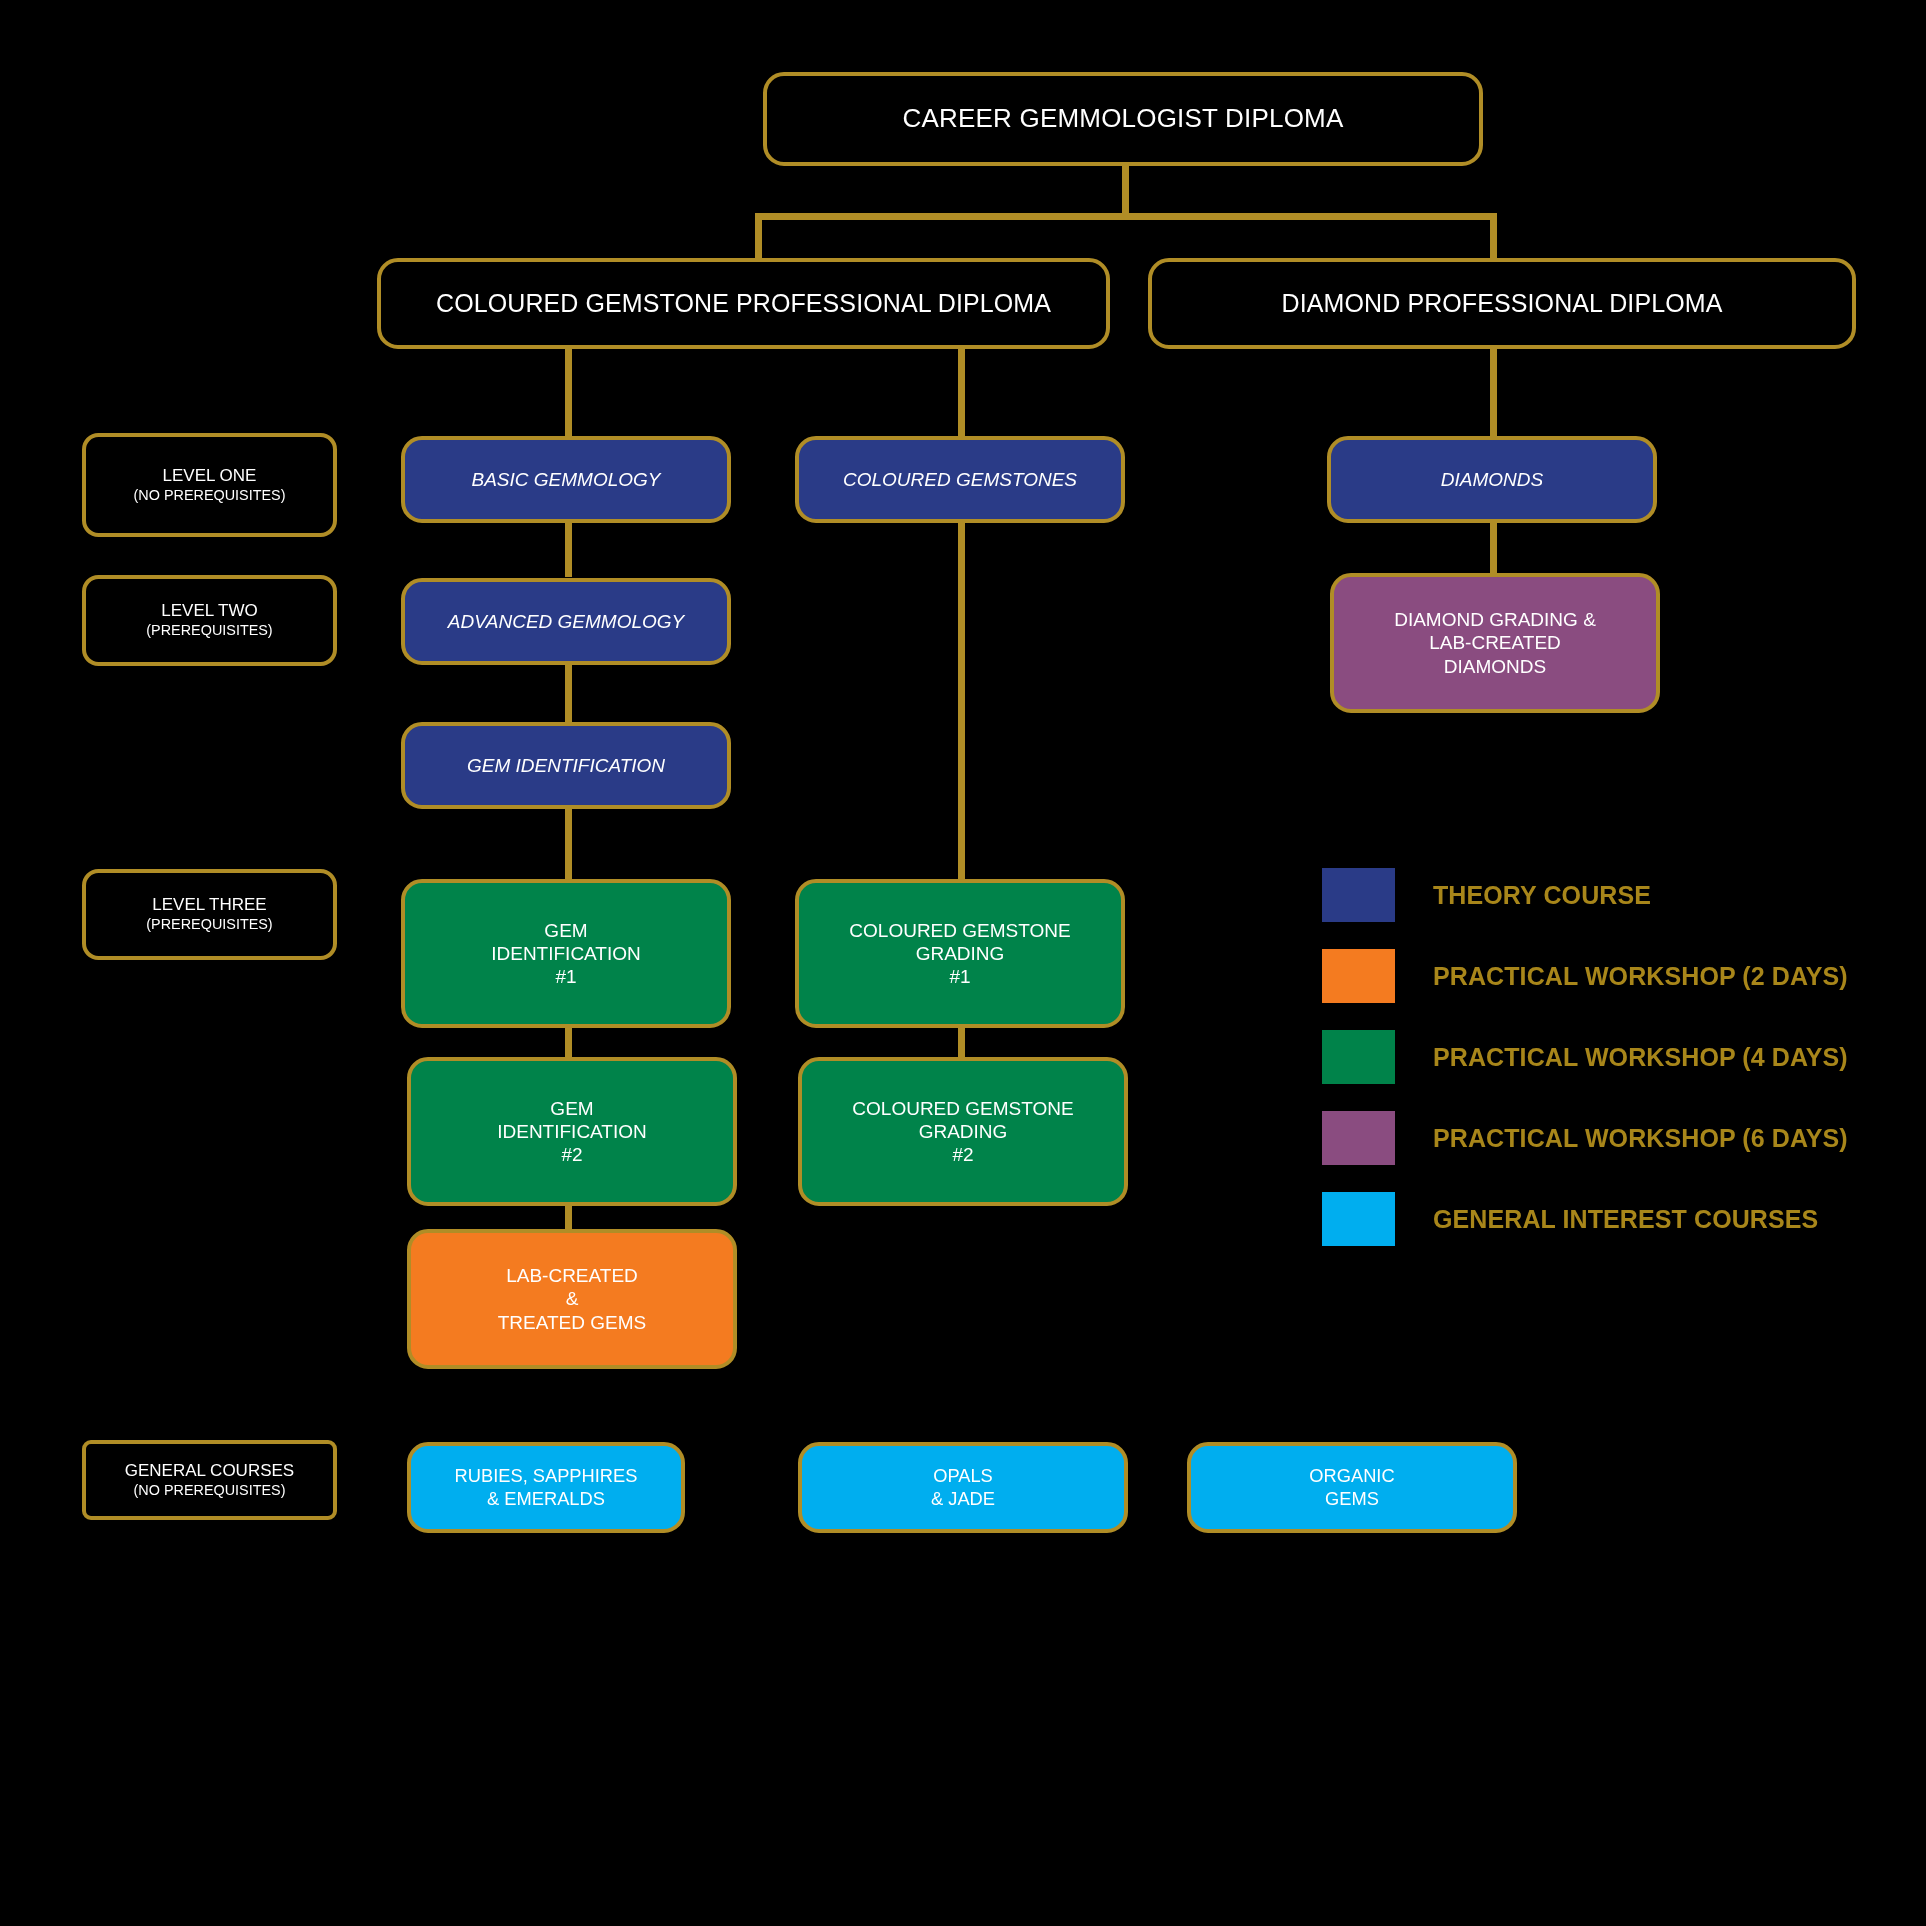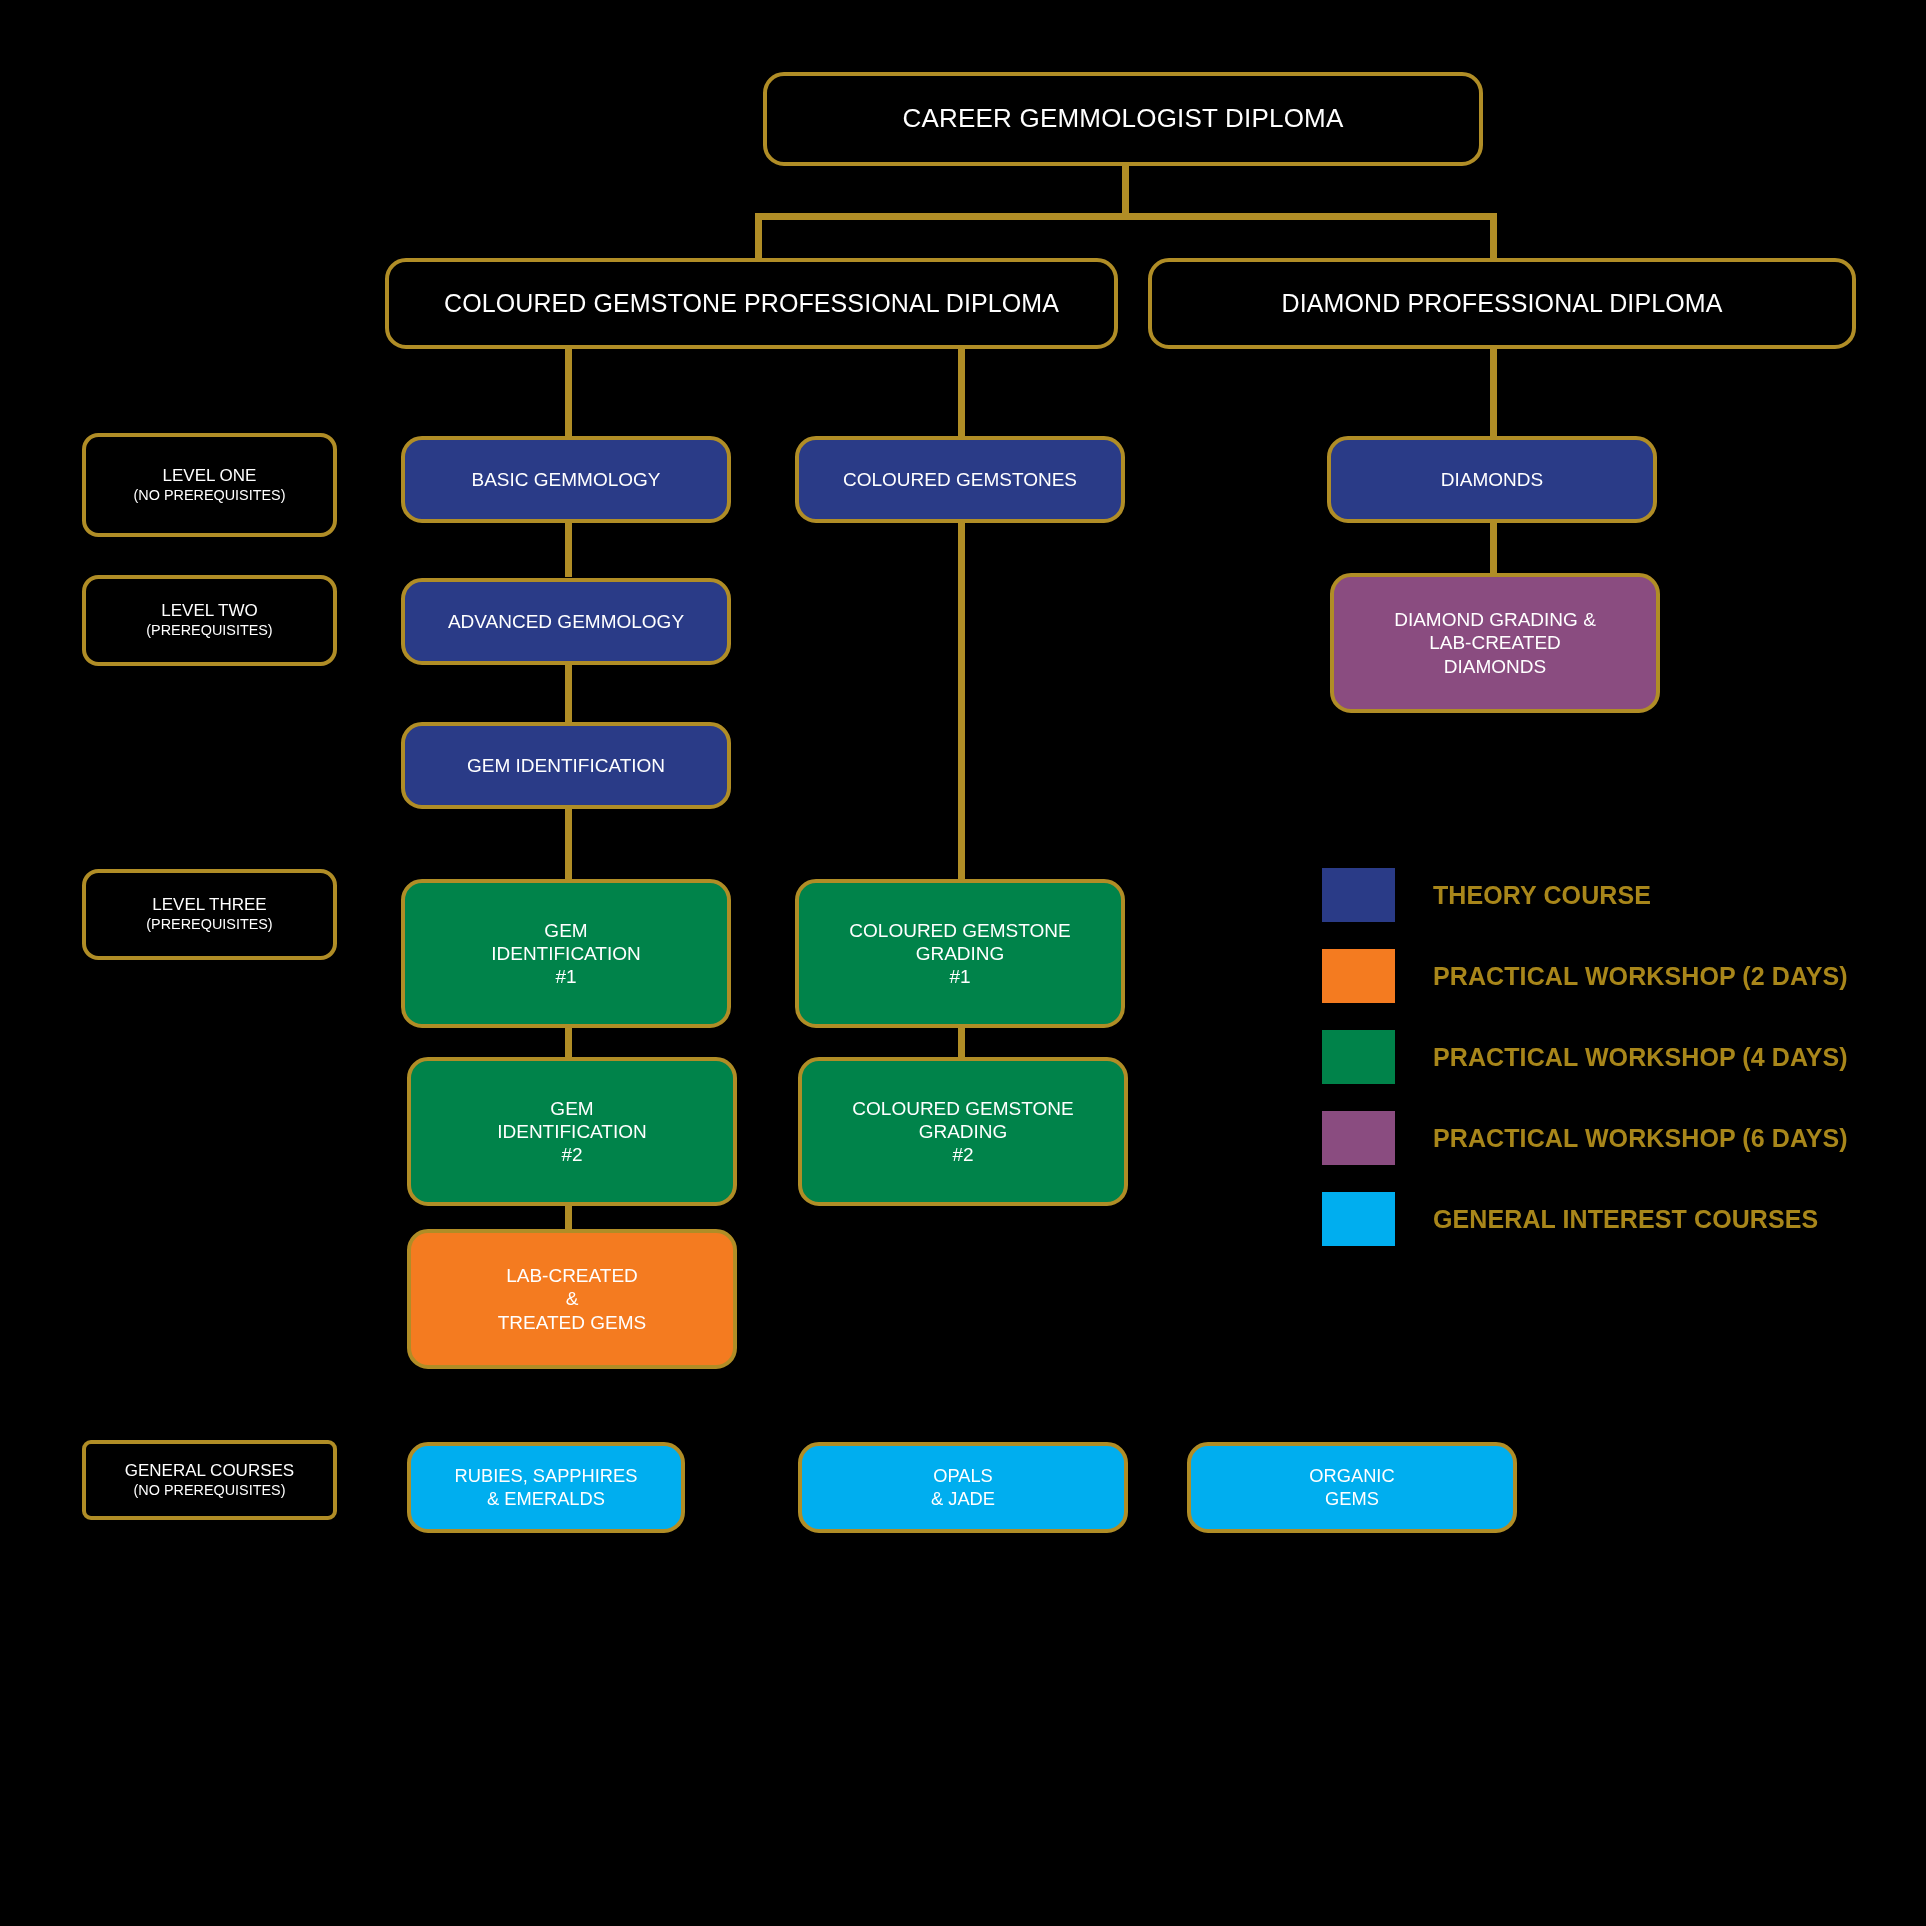--- a/index.html
+++ b/index.html
@@ -38,21 +38,21 @@
     line-height:1.22;
   }
   .node .lbl{
     display:block;
     width:100%;
     white-space:pre-line;
   }
 
   
   .n-black { background:#000000; }
-  .n-blue  { background:#2A3B87; }
+  .n-blue  { background:#2A3B87;font-style:italic; }
   .n-green { background:#00834A; }
   .n-orange{ background:#F47B20; }
   .n-purple{ background:#8A4C80; }
   .n-cyan  { background:#00AEEF; }
 
   
   .t-root   { font-size:26px; letter-spacing:0.2px; }
   .t-dip    { font-size:25px; letter-spacing:0.1px; }
   .t-level  { font-size:17px; }
   .t-level .sub{ font-size:14.4px; display:block; }
@@ -113,21 +113,21 @@
 
   <div class="conn" style="left:958px; top:522px; width:6.7px; height:359px;"></div>
   <div class="conn" style="left:958px; top:1026px; width:6.7px; height:34px;"></div>
 
   <div class="conn" style="left:1490px; top:522px; width:6.7px; height:53px;"></div>
 
   <div class="node n-black t-root" style="left:763px; top:72px; width:720px; height:94px;">
     <span class="lbl">CAREER GEMMOLOGIST DIPLOMA</span>
   </div>
 
-  <div class="node n-black t-dip" style="left:377px; top:258px; width:733px; height:91px;margin-left:8px;">
+  <div class="node n-black t-dip" style="left:377px; top:258px; width:733px; height:91px;">
     <span class="lbl">COLOURED GEMSTONE PROFESSIONAL DIPLOMA</span>
   </div>
 
   <div class="node n-black t-dip" style="left:1148px; top:258px; width:708px; height:91px;">
     <span class="lbl">DIAMOND PROFESSIONAL DIPLOMA</span>
   </div>
 
   <div class="node n-black t-level" style="left:82px; top:433px; width:255px; height:104px; border-radius:16.4px;">
     <span class="lbl">
       <span>LEVEL ONE</span>

